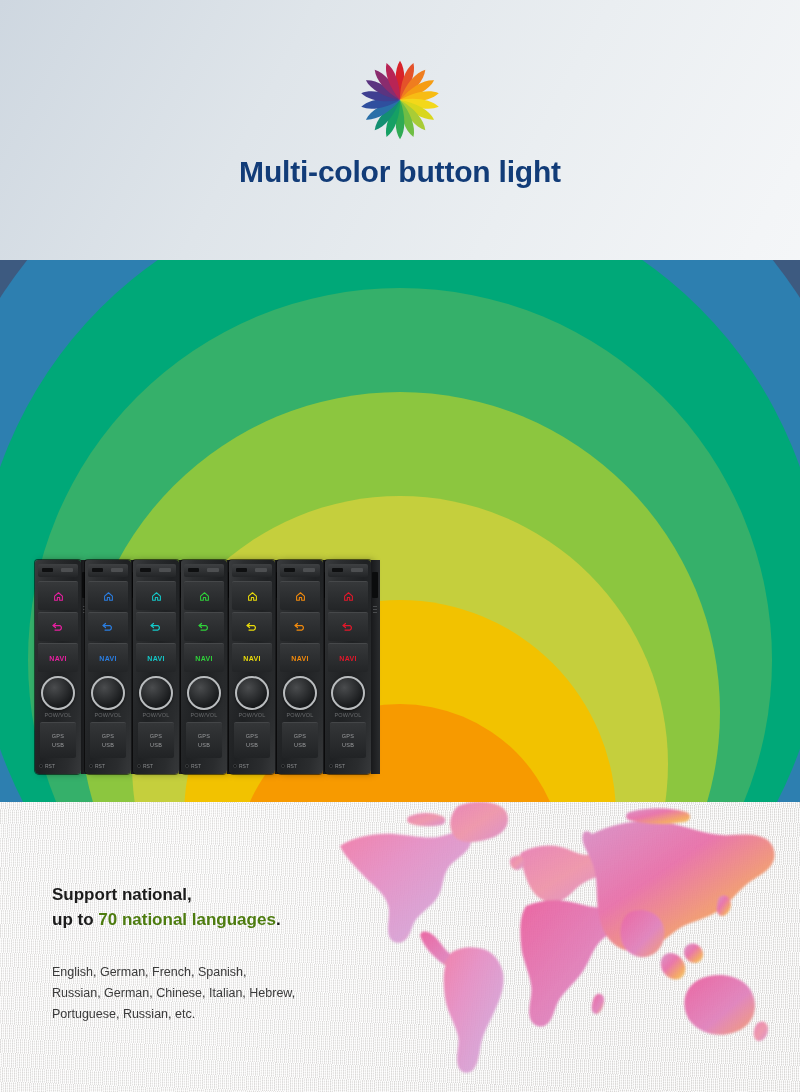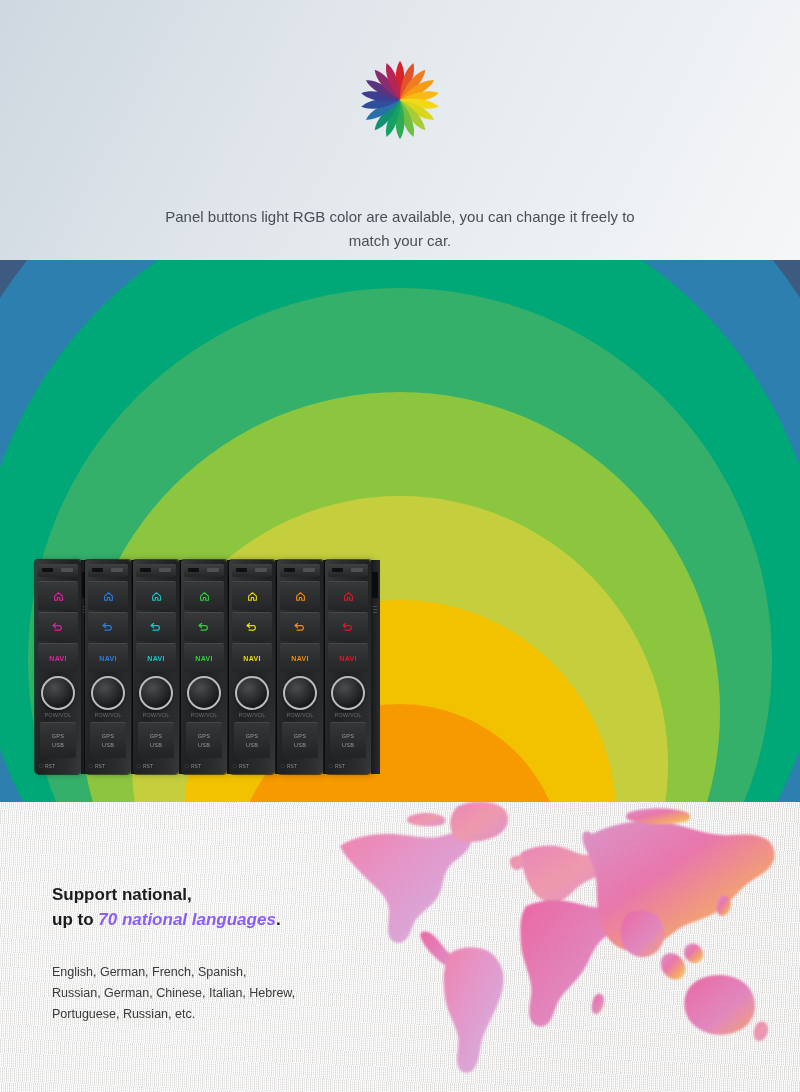--- a/index.html
+++ b/index.html
@@ -207,21 +207,21 @@
     background-color:#f0efee;
     background-image:
       repeating-linear-gradient(94deg, rgba(255,255,255,.85) 0 1px, rgba(188,186,184,.30) 1px 2px, rgba(255,255,255,.65) 2px 3px, rgba(205,203,201,.22) 3px 4px),
       repeating-linear-gradient(176deg, rgba(255,255,255,.75) 0 1px, rgba(192,190,188,.26) 1px 2px, rgba(255,255,255,.55) 2px 3px, rgba(210,208,206,.18) 3px 5px),
       radial-gradient(circle at 22% 34%, rgba(255,255,255,.85), rgba(233,231,229,0) 60%);
   }
   #lang-head{
     position:absolute; left:52px; top:80px; width:330px;
     font-size:17px; font-weight:bold; line-height:25px; color:#1c1c1c;
   }
-  .pink{ color:#8b5cf6;font-style:italic; }
+  .pink{ color:#4d7c0f; }
   #lang-list{
     position:absolute; left:52px; top:160px; width:330px;
     font-size:12.5px; line-height:21px; color:#3a3a3a;
   }
   #worldmap{ position:absolute; left:330px; top:-8px; width:470px; height:300px; }
 </style>
 </head>
 <body>
 
 <div id="top-section">
@@ -244,21 +244,21 @@
           <path d="M50 50 C 44 34, 44 18, 50 9 C 56 18, 56 34, 50 50 Z" fill="#2a6fa8" transform="rotate(240 50 50)"></path>
           <path d="M50 50 C 44 34, 44 18, 50 9 C 56 18, 56 34, 50 50 Z" fill="#2f4f9e" transform="rotate(260 50 50)"></path>
           <path d="M50 50 C 44 34, 44 18, 50 9 C 56 18, 56 34, 50 50 Z" fill="#3f3f91" transform="rotate(280 50 50)"></path>
           <path d="M50 50 C 44 34, 44 18, 50 9 C 56 18, 56 34, 50 50 Z" fill="#5b3480" transform="rotate(300 50 50)"></path>
           <path d="M50 50 C 44 34, 44 18, 50 9 C 56 18, 56 34, 50 50 Z" fill="#8a2c6e" transform="rotate(320 50 50)"></path>
           <path d="M50 50 C 44 34, 44 18, 50 9 C 56 18, 56 34, 50 50 Z" fill="#b82455" transform="rotate(340 50 50)"></path>
         </g>
     </svg>
   </div>
 
-  <p id="subcopy">Panel buttons light RGB color are available, you can change it freely to match your car.</p>
+  <h1 id="headline">Multi-color button light</h1>
 
   <div id="rainbow">
       <div class="band" style="width: 1160px; height: 1160px; background: rgb(18, 71, 96); z-index: 1;"></div>
       <div class="band" style="width: 1056px; height: 1056px; background: rgb(61, 90, 128); z-index: 2;"></div>
       <div class="band" style="width: 952px; height: 952px; background: rgb(45, 127, 176); z-index: 3;"></div>
       <div class="band" style="width: 848px; height: 848px; background: rgb(0, 168, 120); z-index: 4;"></div>
       <div class="band" style="width: 744px; height: 744px; background: rgb(53, 176, 106); z-index: 5;"></div>
       <div class="band" style="width: 640px; height: 640px; background: rgb(140, 198, 63); z-index: 6;"></div>
       <div class="band" style="width: 536px; height: 536px; background: rgb(197, 207, 61); z-index: 7;"></div>
       <div class="band" style="width: 432px; height: 432px; background: rgb(242, 194, 0); z-index: 8;"></div>

